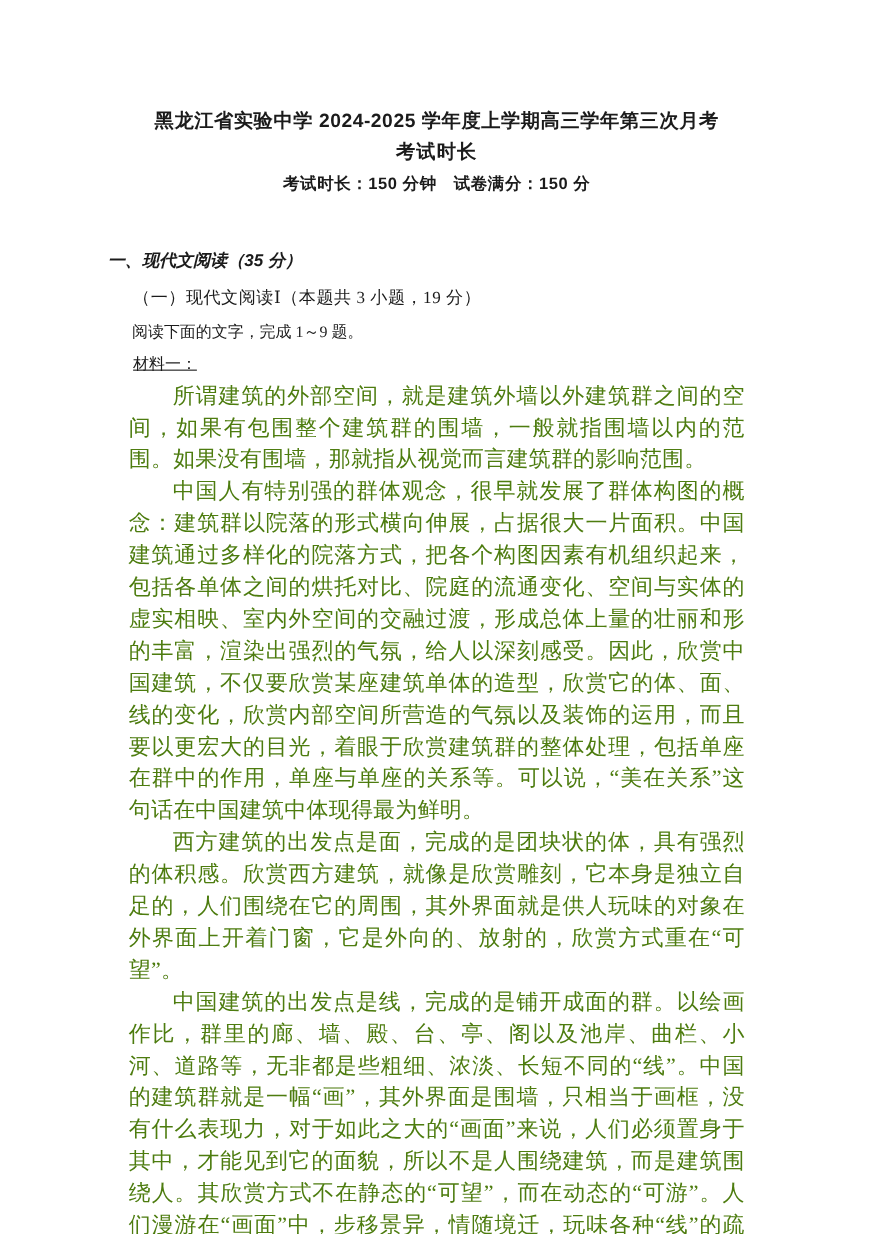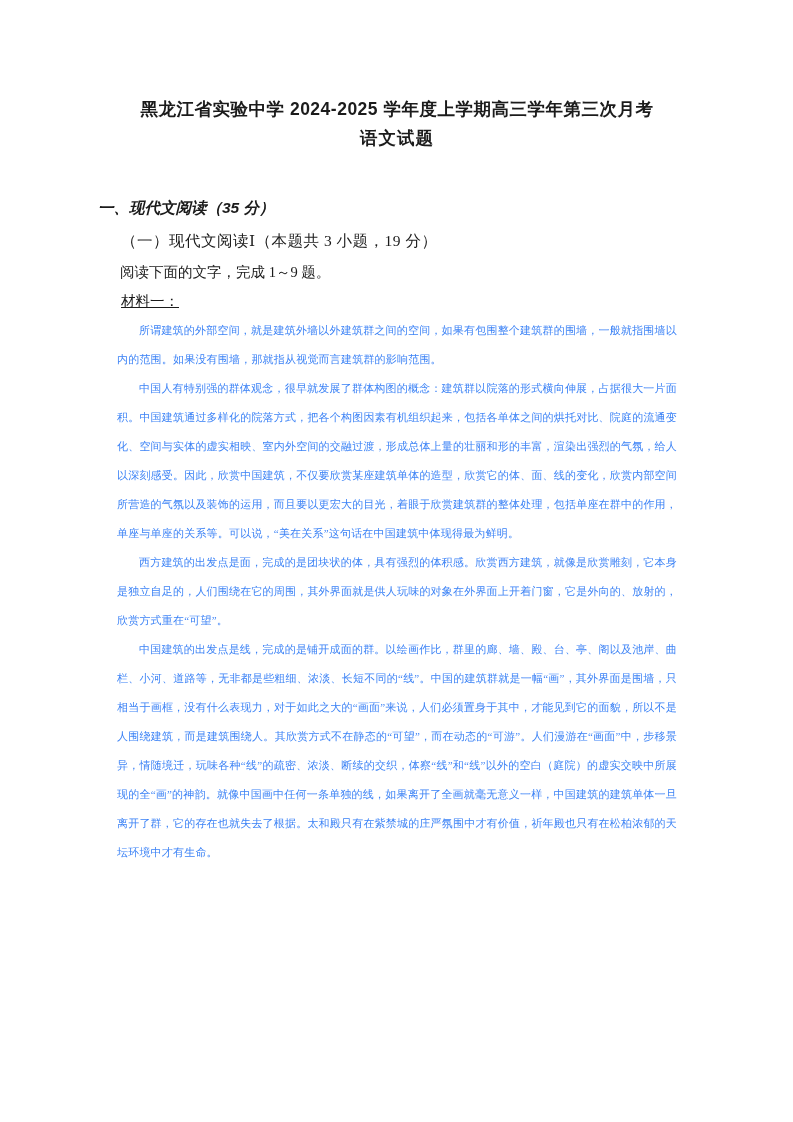--- a/index.html
+++ b/index.html
@@ -65,38 +65,39 @@
   }
   .material-label {
     margin: 0 0 0 4px;
     font-size: 14.5px;
     line-height: 29px;
     text-decoration: underline;
   }
   
   .material-body p {
     margin: 0;
-    font-size: 11px;
+    font-size: 20px;
     line-height: 29px;
     text-align: justify;
     text-justify: inter-ideograph;
     text-indent: 2em;
     letter-spacing: 0.2px;
-    color: #3b82f6;
+    color: #4d7c0f;
     font-family: Liberation Serif, serif;
   }
 </style>
 </head>
 <body>
 
 <div class="page">
 
   <div class="doc-header">
     <div class="doc-title">黑龙江省实验中学 2024-2025 学年度上学期高三学年第三次月考</div>
-    <div class="doc-subtitle">语文试题</div>
+    <div class="doc-subtitle">考试时长</div>
+    <div class="exam-info">考试时长：150 分钟　试卷满分：150 分</div>
   </div>
 
   <div class="section-heading">一、现代文阅读（35 分）</div>
 
   <div class="subsection-heading">（一）现代文阅读Ⅰ（本题共 3 小题，19 分）</div>
 
   <div class="reading-instruction">阅读下面的文字，完成 1～9 题。</div>
 
   <div class="material-label">材料一：</div>
 

